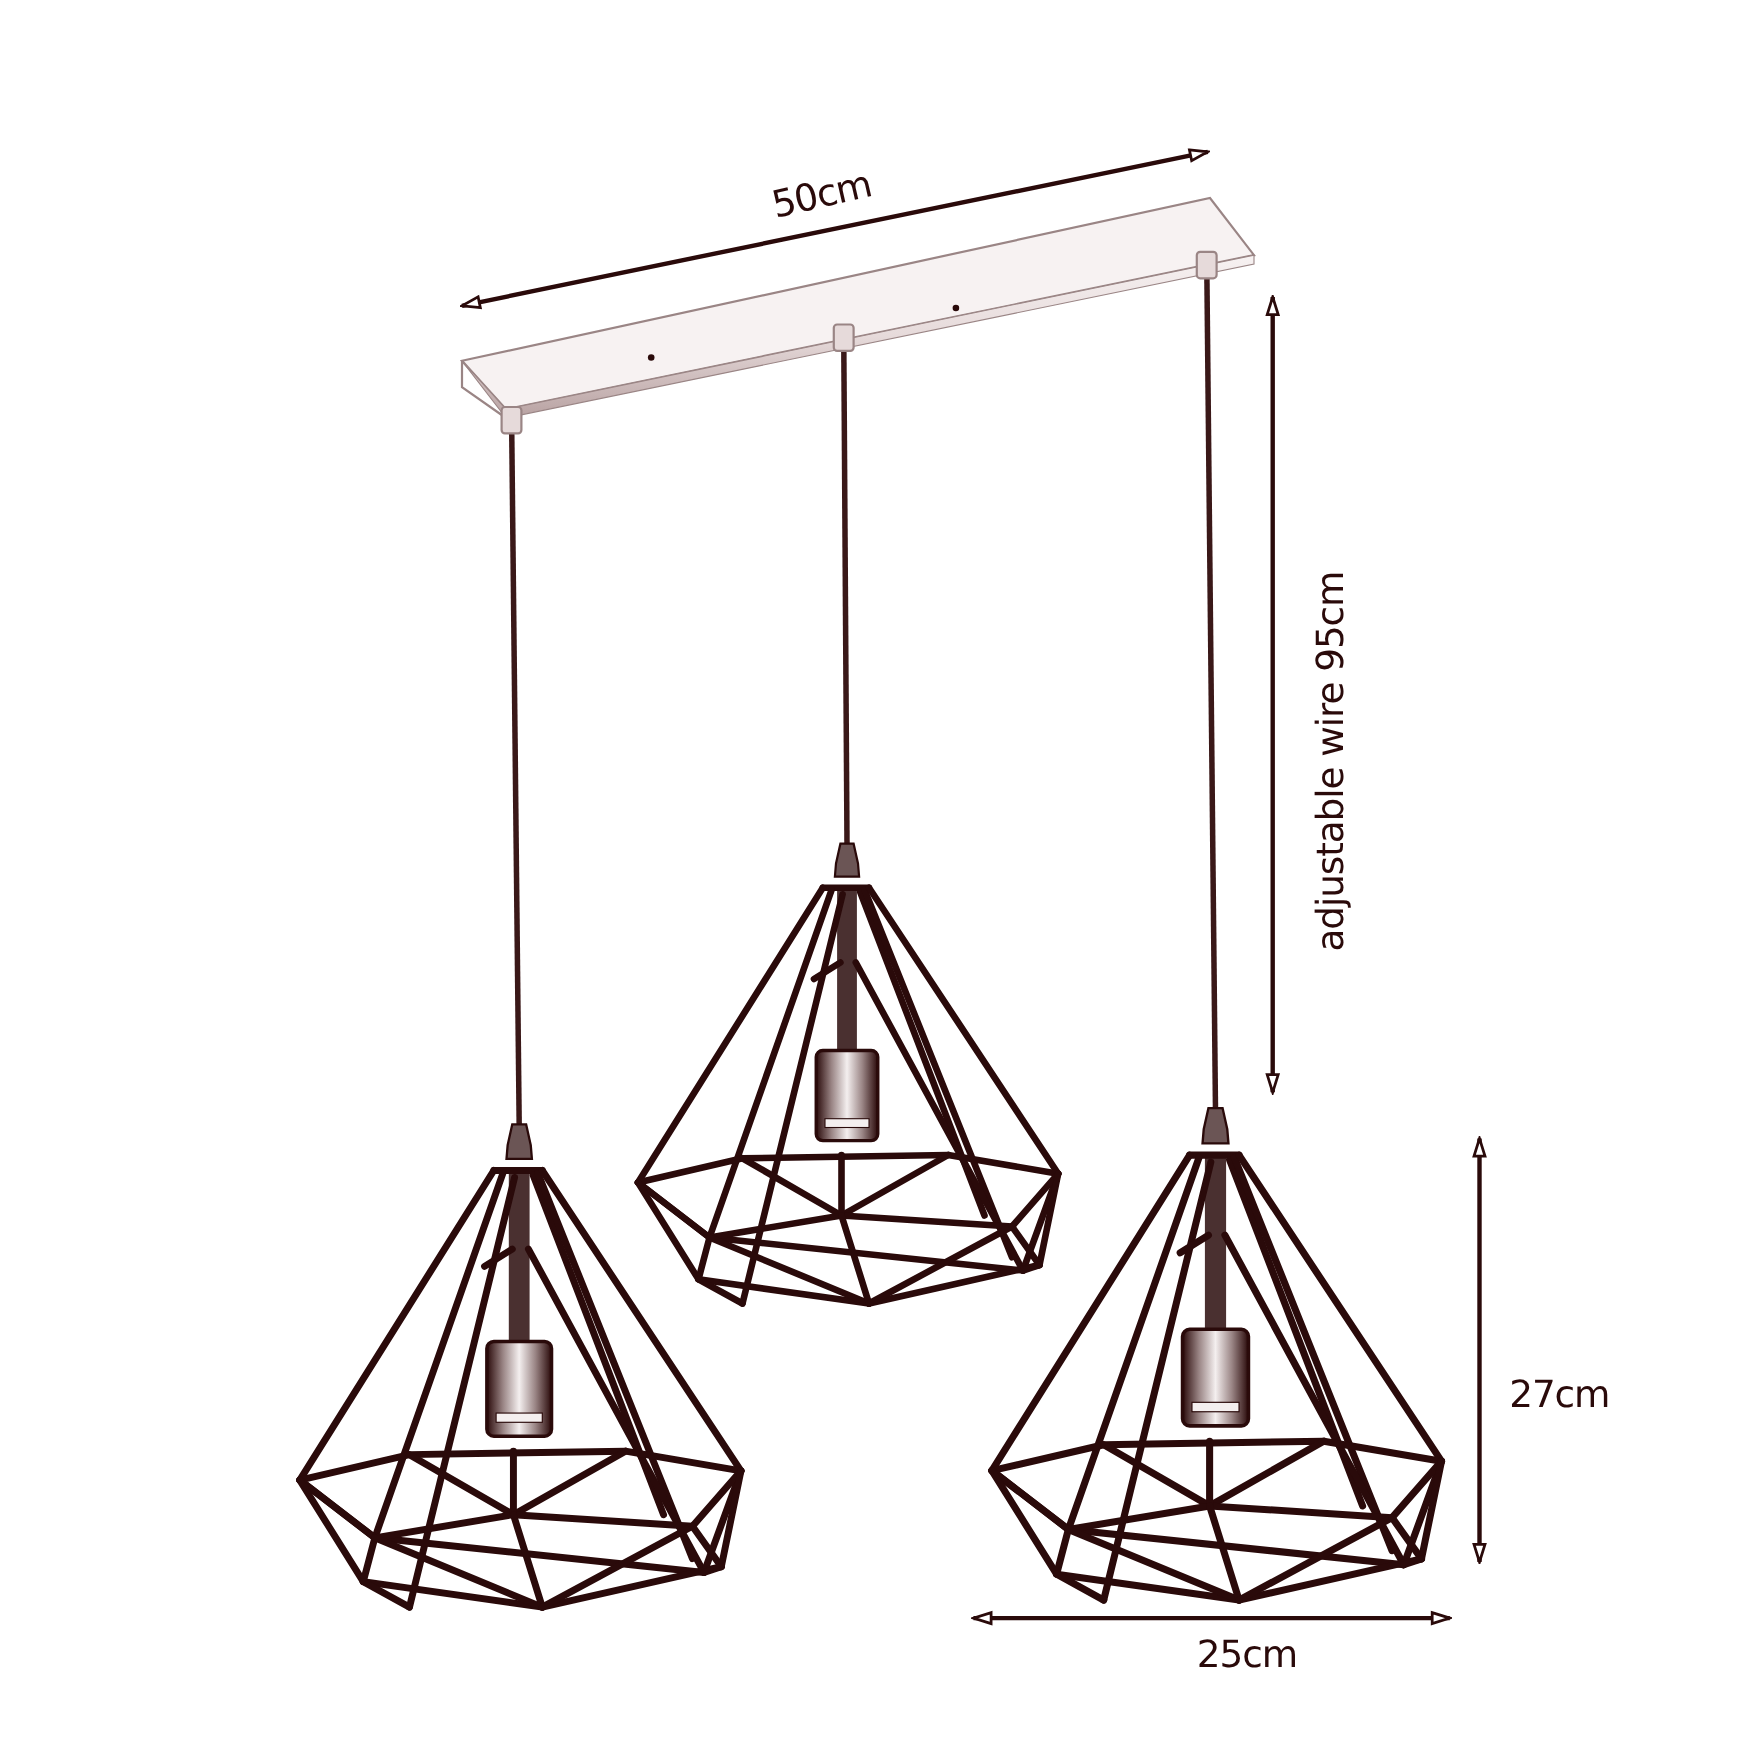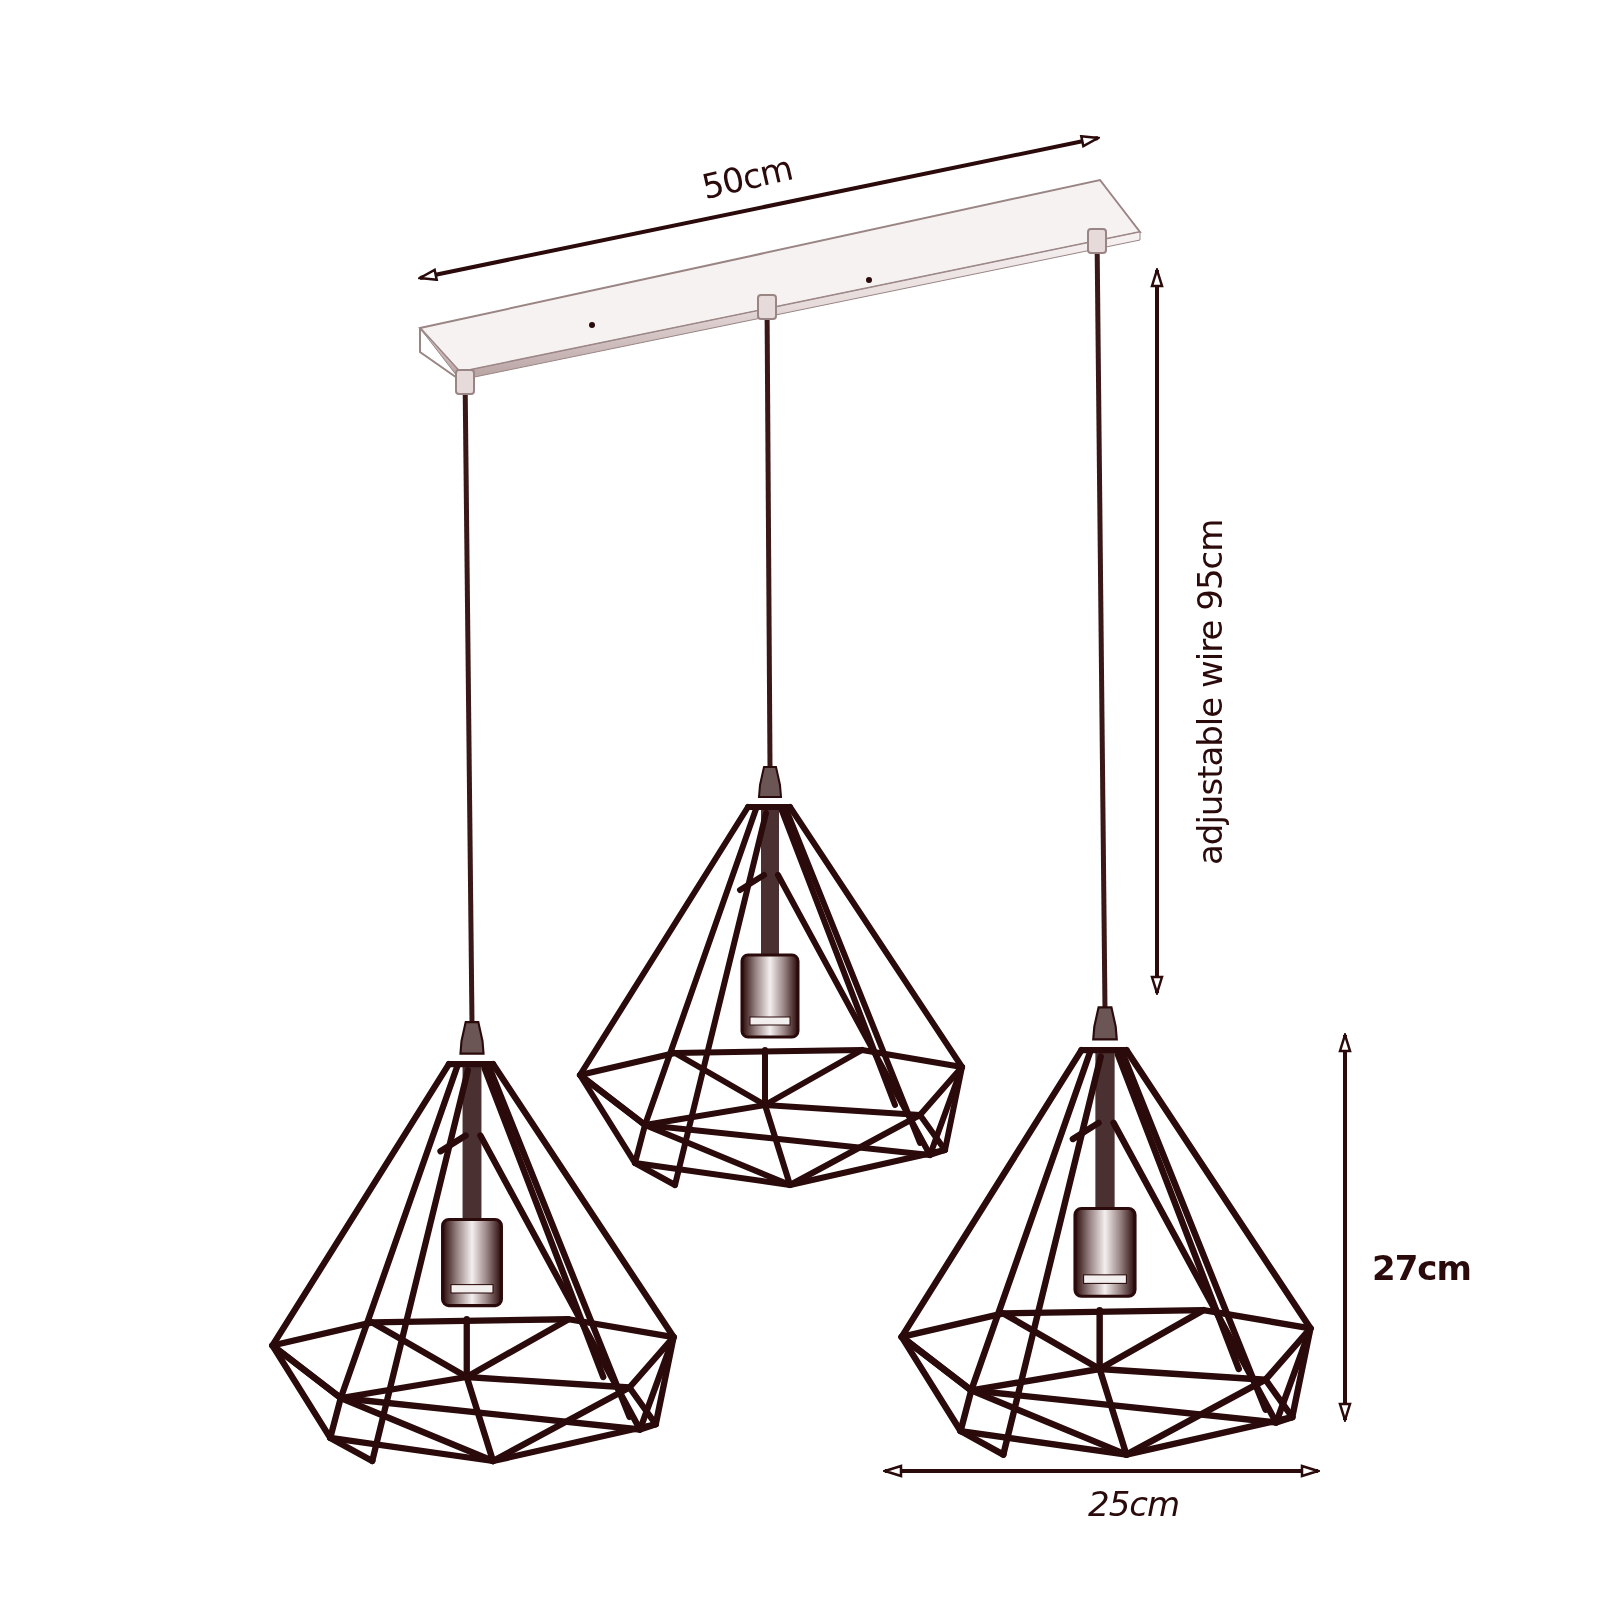--- a/index.html
+++ b/index.html
@@ -3,22 +3,22 @@
 <meta charset="utf-8">
 <style>
   html, body { margin: 0; padding: 0; background: #ffffff; }
   body { width: 1600px; height: 1600px; position: relative; overflow: hidden;
          font-family: "DejaVu Sans", sans-serif; }
   #stage { position: absolute; left: 0; top: 0; width: 1600px; height: 1600px; }
   .dim-label { position: absolute; color: #2a0a0a; font-family: "DejaVu Sans", sans-serif;
                font-size: 34px; white-space: nowrap; letter-spacing: -1px; }
   #lbl-width { left: 698px; top: 168px; transform: rotate(-13deg); transform-origin: left top; }
   #lbl-wire { left: 1190px; top: 865px; transform: rotate(-90deg); transform-origin: left top; }
-  #lbl-height { left: 1372px; top: 1248px; font-weight: bold; }
-  #lbl-diam { left: 1088px; top: 1484px; font-style: italic; }
+  #lbl-height { left: 1372px; top: 1248px; }
+  #lbl-diam { left: 1088px; top: 1484px; }
 </style>
 </head>
 <body>
 
 <div id="stage">
   <svg id="svg" width="1600" height="1600" viewBox="0 0 1600 1600" xmlns="http://www.w3.org/2000/svg">
     <defs>
       <linearGradient id="canopyFront" x1="0" y1="0" x2="0" y2="1">
         <stop offset="0" stop-color="#f7f2f2"></stop>
         <stop offset="0.5" stop-color="#e6dada"></stop>

